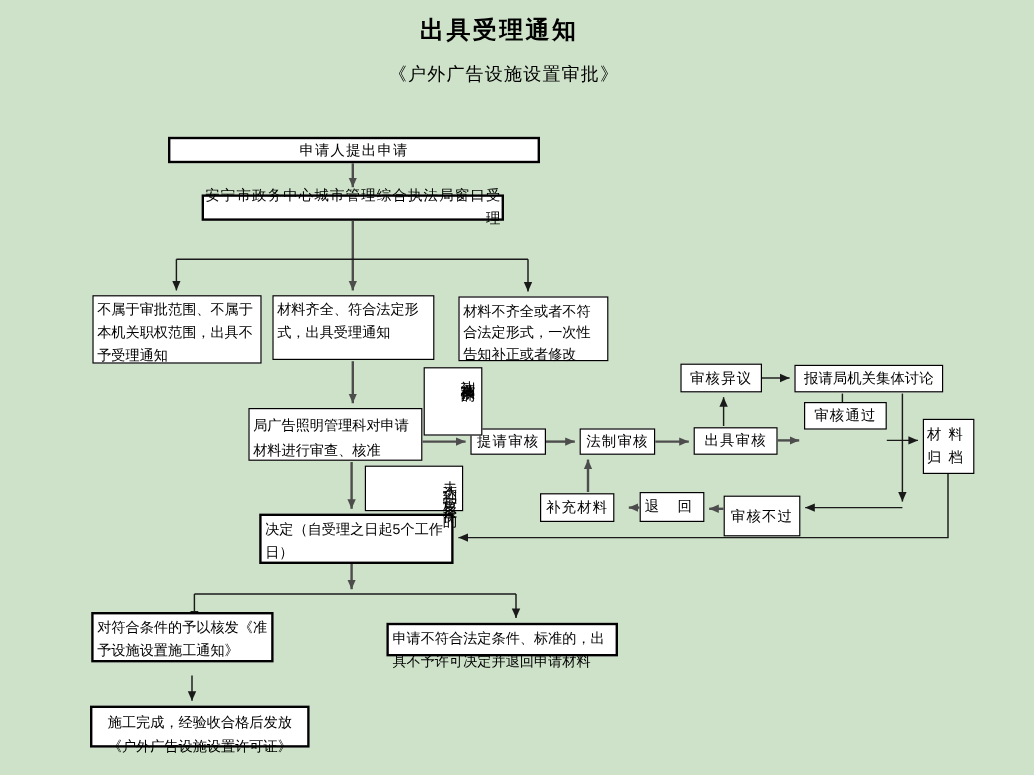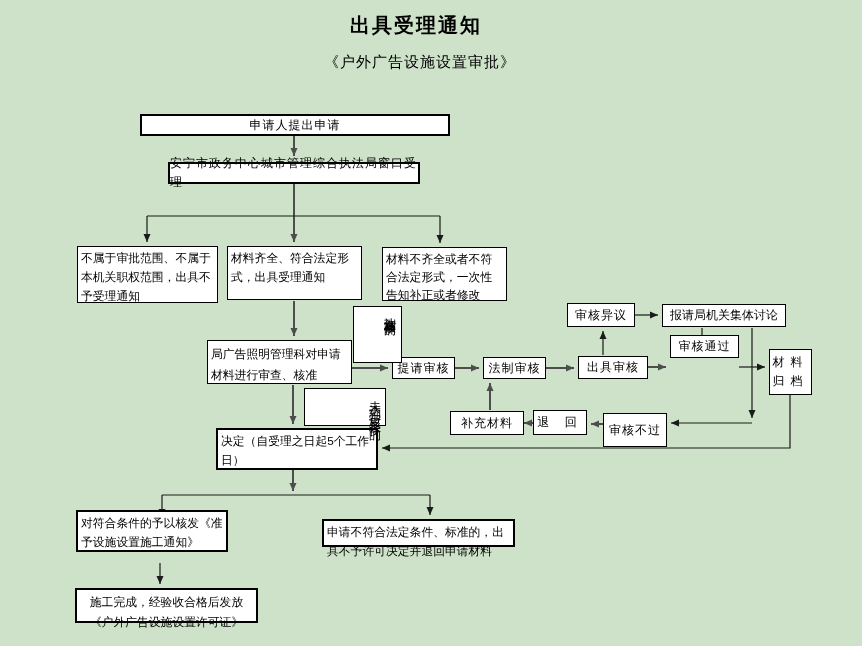--- a/index.html
+++ b/index.html
@@ -15,21 +15,21 @@
   .box{
     position:absolute;
     background:#ffffff;
     border:1px solid #000;
     box-sizing:border-box;
     font-size:12px;
     line-height:19px;
     z-index:2;
   }
   .para{text-align:left;padding:2px 3px;font-size:11.8px;}
-  .ctr{display:flex;align-items:center;justify-content:center;text-align:left;letter-spacing:1px;}
+  .ctr{display:flex;align-items:center;justify-content:center;text-align:right;letter-spacing:1px;}
   .title-wrap{position:absolute;left:0;top:12px;width:832px;text-align:center;z-index:2;}
   .title{font-size:20px;font-weight:bold;letter-spacing:2px;}
   .subtitle-wrap{position:absolute;left:0;top:53px;width:840px;text-align:center;z-index:2;}
   .subtitle{font-size:15px;letter-spacing:1px;}
   .vlabel{
     position:absolute;background:#fff;border:1px solid #000;box-sizing:border-box;
     writing-mode:vertical-rl;text-orientation:upright;
     font-size:12px;z-index:3;
   }
   
@@ -39,21 +39,21 @@
   .b-accept  {left:227px;top:246px;width:135px;height:54px;line-height:19px;}
   .b-incomplete{left:382px;top:247px;width:125px;height:54px;line-height:18px;}
   .b-dept    {left:207px;top:340px;width:145px;height:44px;line-height:21px;padding-top:3px;}
   .b-submit  {left:392px;top:357px;width:63px;height:22px;}
   .b-legal   {left:483px;top:357px;width:63px;height:22px;}
   .b-issue   {left:578px;top:356px;width:70px;height:23px;}
   .b-objection{left:567px;top:303px;width:68px;height:24px;}
   .b-collective{left:662px;top:304px;width:124px;height:23px;letter-spacing:0;}
   .b-pass    {left:670px;top:335px;width:69px;height:23px;}
   .b-archive {left:769px;top:349px;width:43px;height:46px;line-height:19px;letter-spacing:6px;text-align:center;padding-top:3px;}
-  .b-supplement{left:450px;top:411px;width:74px;height:24px;}
+  .b-supplement{left:450px;top:411px;width:62px;height:24px;}
   .b-return  {left:533px;top:410px;width:54px;height:25px;letter-spacing:6px;}
   .b-fail    {left:603px;top:413px;width:64px;height:34px;}
   .b-decision{left:216px;top:428px;width:162px;height:42px;border-width:2px;line-height:19px;}
   .b-approve {left:76px; top:510px;width:152px;height:42px;border-width:2px;line-height:19px;}
   .b-deny    {left:322px;top:519px;width:193px;height:28px;border-width:2px;line-height:19px;}
   .b-license {left:75px; top:588px;width:183px;height:35px;border-width:2px;line-height:20px;text-align:center;}
   .l-meets   {left:353px;top:306px;width:49px;height:57px;letter-spacing:1px;line-height:23px;padding-top:1px;}
   .l-notmeets{left:304px;top:388px;width:82px;height:38px;letter-spacing:4px;line-height:20px;padding-top:2px;}
 </style>
 </head>

